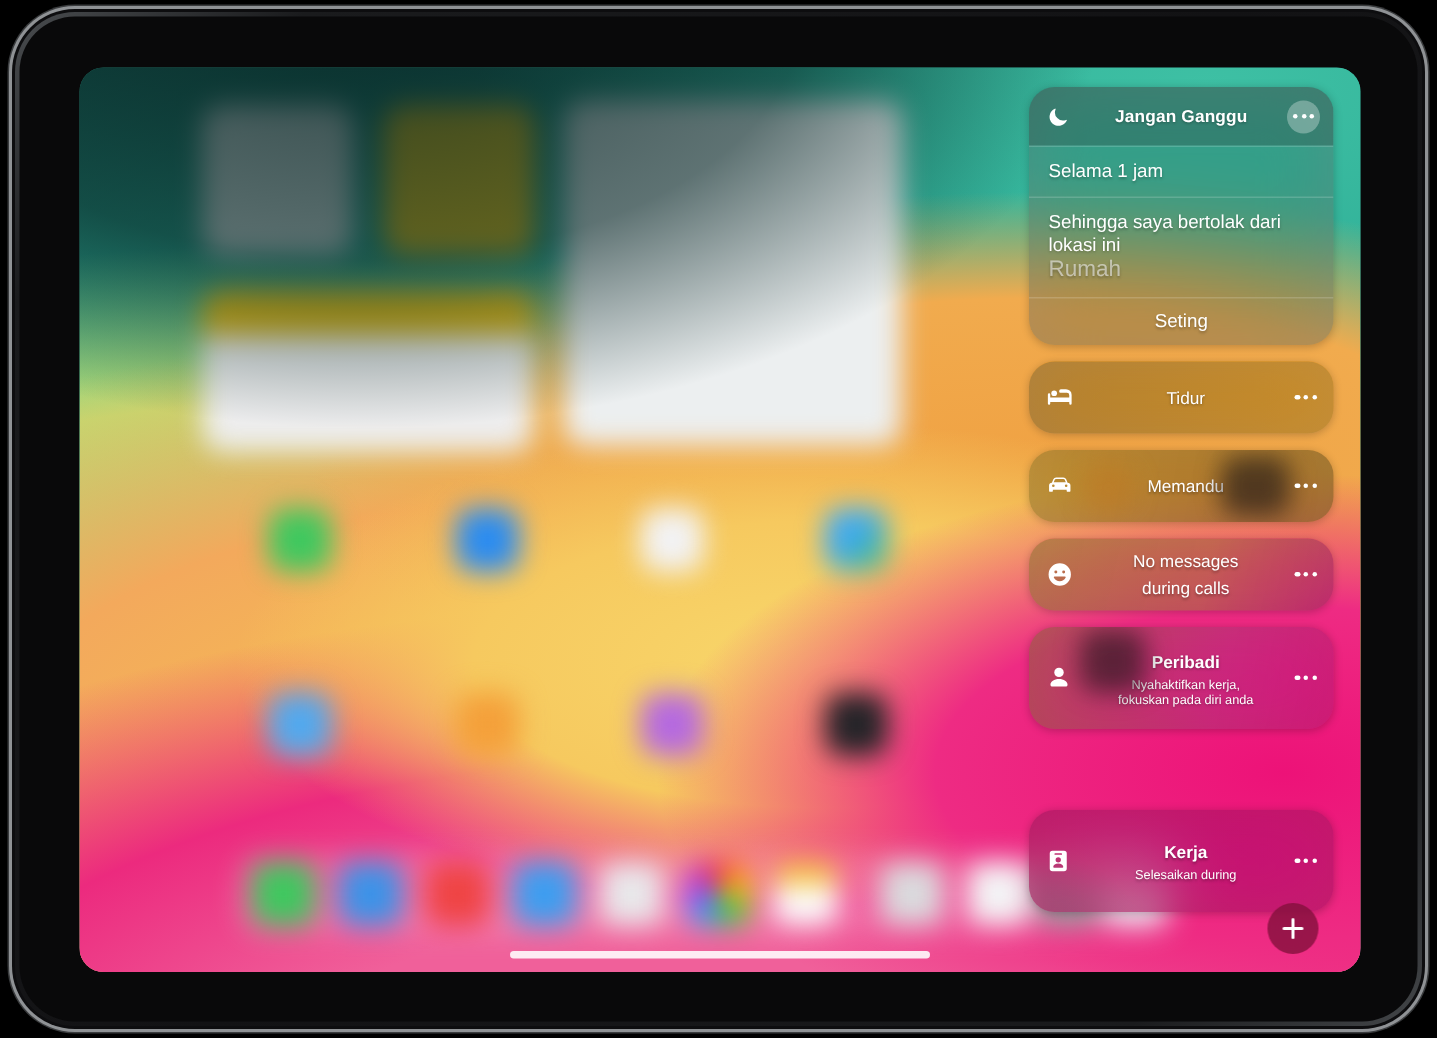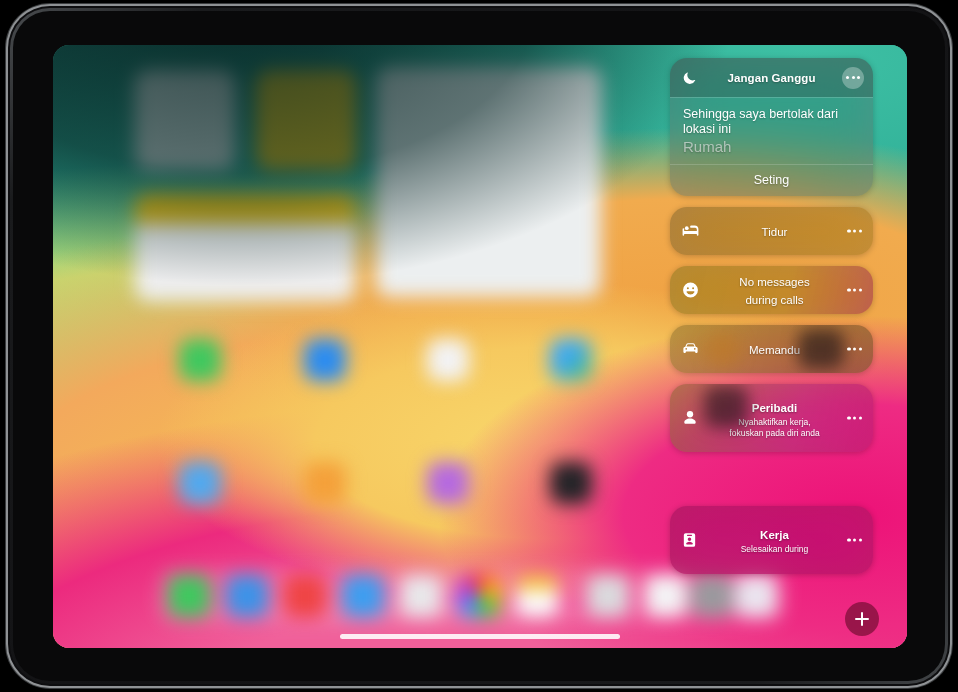--- a/index.html
+++ b/index.html
@@ -75,21 +75,21 @@
   .ic { position:absolute; border-radius:12px; }
 
   .dock {
     position:absolute; left:104px; bottom:24px; width:630px; height:56px;
     border-radius:18px; background:rgba(255,255,255,.17);
   }
   .dock .ic { top:7px; width:42px; height:42px; border-radius:10px; }
 
   
   #focus {
-    position:absolute; right:34px; top:13px;
+    position:absolute; right:18px; top:13px;
     width:203px;
     z-index:20;
     display:flex; flex-direction:column; gap:11px;
     color:#fff;
   }
 
   .card {
     border-radius:17px;
     overflow:hidden;
     -webkit-backdrop-filter: blur(22px) saturate(150%);
@@ -241,20 +241,23 @@
             </svg>
           </span>
           <span class="ttl">Jangan Ganggu</span>
           <span class="ell">
               <i></i>
               <i></i>
               <i></i>
             </span>
         </div>
 
+        <div class="opt first">
+          <div>Selama 1 jam</div>
+        </div>
         <div class="opt">
           <div>Sehingga saya bertolak dari lokasi ini</div>
           <div class="sub">Rumah</div>
         </div>
         <div class="settings">Seting</div>
       </div>
 
       <div class="card row t-sleep">
         <span class="glyph">
           <svg width="19" height="19" viewBox="0 0 24 24" fill="#fff">
@@ -265,47 +268,47 @@
         <span class="txt">
           <span class="name reg">Tidur</span>
         </span>
         <span class="ell">
             <i></i>
             <i></i>
             <i></i>
           </span>
       </div>
 
+      <div class="card row t-drive">
+        <span class="blob" style="left:36px;top:8px;width:34px;height:34px;background:rgba(192,120,36,.55);"></span>
+        <span class="blob" style="left:128px;top:4px;width:46px;height:40px;background:rgba(24,20,22,.62);border-radius:12px;"></span>
+        <span class="glyph">
+          <svg width="19" height="19" viewBox="0 0 24 24" fill="#fff">
+            <path d="M5.4 9.2 6.6 6.4A2.6 2.6 0 0 1 9 4.8h6a2.6 2.6 0 0 1 2.4 1.6l1.2 2.8A2.4 2.4 0 0 1 21 11.5v4.4a1 1 0 0 1-1 1h-1.2a1 1 0 0 1-1-1v-.7H6.2v.7a1 1 0 0 1-1 1H4a1 1 0 0 1-1-1v-4.4a2.4 2.4 0 0 1 2.4-2.3zm1.5-.3h10.2l-1-2.3a1 1 0 0 0-.9-.6H8.8a1 1 0 0 0-.9.6zM6.6 12.9a1.1 1.1 0 1 0 0-2.2 1.1 1.1 0 0 0 0 2.2m10.8 0a1.1 1.1 0 1 0 0-2.2 1.1 1.1 0 0 0 0 2.2"></path>
+          </svg>
+        </span>
+        <span class="txt">
+          <span class="name reg">Memandu</span>
+        </span>
+        <span class="ell">
+            <i></i>
+            <i></i>
+            <i></i>
+          </span>
+      </div>
+
       <div class="card row t-nomsg">
         <span class="glyph">
           <svg width="19" height="19" viewBox="0 0 24 24" fill="#fff">
             <path d="M12 2.6A9.4 9.4 0 1 0 21.4 12 9.4 9.4 0 0 0 12 2.6m-3.3 6a1.25 1.25 0 1 1 0 2.5 1.25 1.25 0 0 1 0-2.5m6.6 0a1.25 1.25 0 1 1 0 2.5 1.25 1.25 0 0 1 0-2.5M12 17.6a5.6 5.6 0 0 1-4.9-2.9.75.75 0 0 1 .7-1.1h8.4a.75.75 0 0 1 .7 1.1 5.6 5.6 0 0 1-4.9 2.9"></path>
           </svg>
         </span>
         <span class="txt ml">
           <span class="name reg" style="white-space:pre-line;">No messages
 during calls</span>
-        </span>
-        <span class="ell">
-            <i></i>
-            <i></i>
-            <i></i>
-          </span>
-      </div>
-
-      <div class="card row t-drive">
-        <span class="blob" style="left:36px;top:8px;width:34px;height:34px;background:rgba(192,120,36,.55);"></span>
-        <span class="blob" style="left:128px;top:4px;width:46px;height:40px;background:rgba(24,20,22,.62);border-radius:12px;"></span>
-        <span class="glyph">
-          <svg width="19" height="19" viewBox="0 0 24 24" fill="#fff">
-            <path d="M5.4 9.2 6.6 6.4A2.6 2.6 0 0 1 9 4.8h6a2.6 2.6 0 0 1 2.4 1.6l1.2 2.8A2.4 2.4 0 0 1 21 11.5v4.4a1 1 0 0 1-1 1h-1.2a1 1 0 0 1-1-1v-.7H6.2v.7a1 1 0 0 1-1 1H4a1 1 0 0 1-1-1v-4.4a2.4 2.4 0 0 1 2.4-2.3zm1.5-.3h10.2l-1-2.3a1 1 0 0 0-.9-.6H8.8a1 1 0 0 0-.9.6zM6.6 12.9a1.1 1.1 0 1 0 0-2.2 1.1 1.1 0 0 0 0 2.2m10.8 0a1.1 1.1 0 1 0 0-2.2 1.1 1.1 0 0 0 0 2.2"></path>
-          </svg>
-        </span>
-        <span class="txt">
-          <span class="name reg">Memandu</span>
         </span>
         <span class="ell">
             <i></i>
             <i></i>
             <i></i>
           </span>
       </div>
 
       <div class="card row tall t-personal">
         <span class="blob" style="left:34px;top:2px;width:44px;height:42px;background:rgba(26,20,24,.6);border-radius:12px;"></span>

